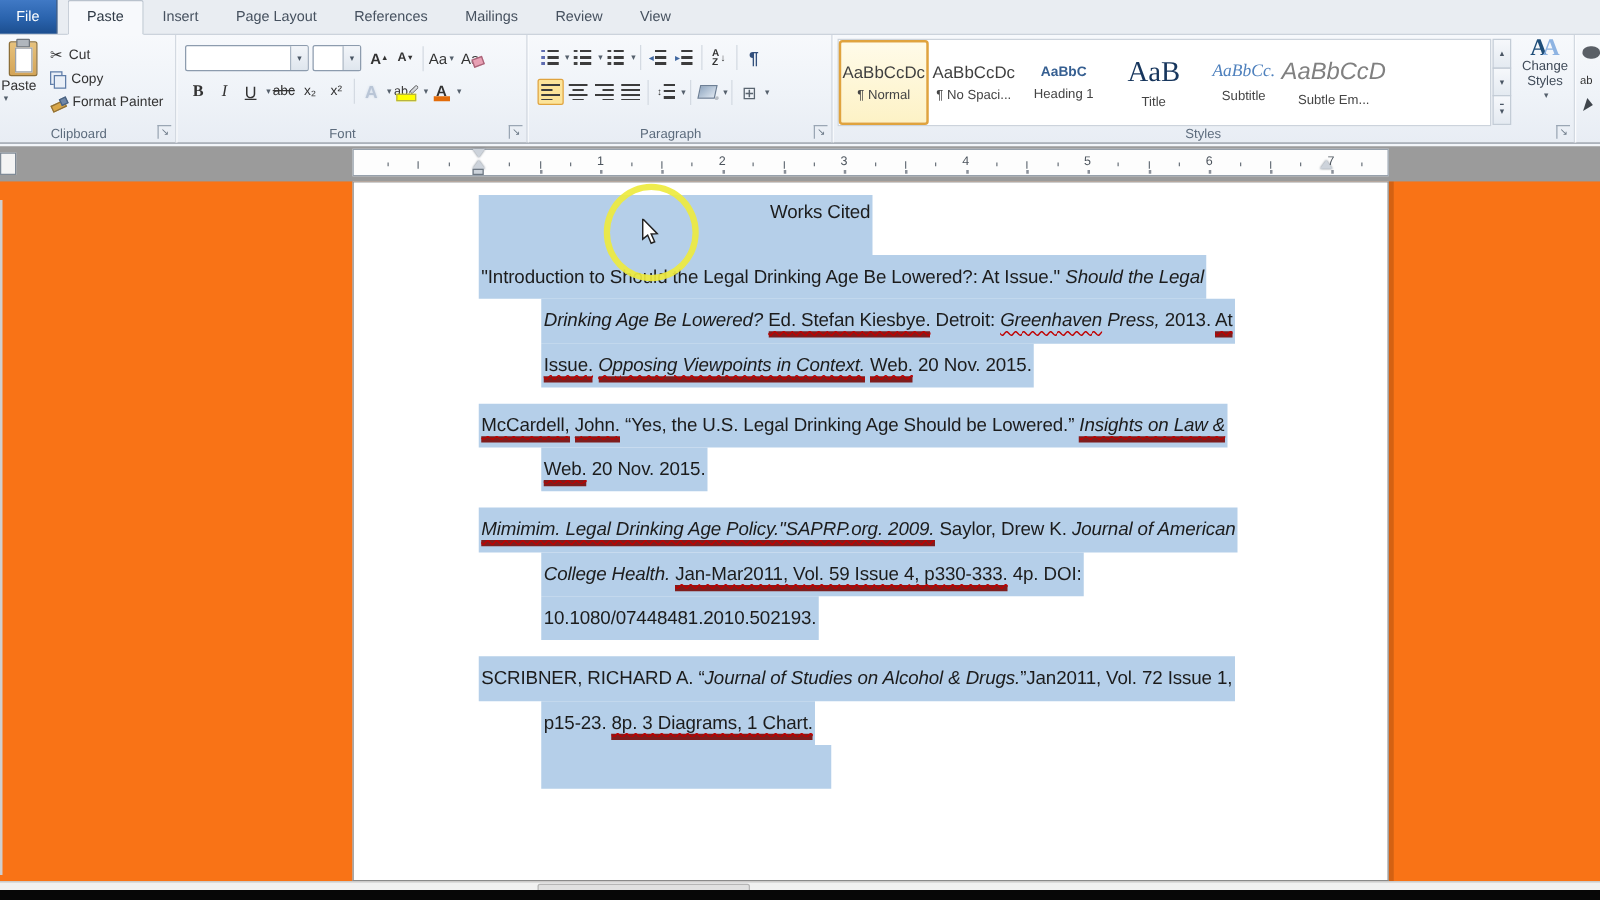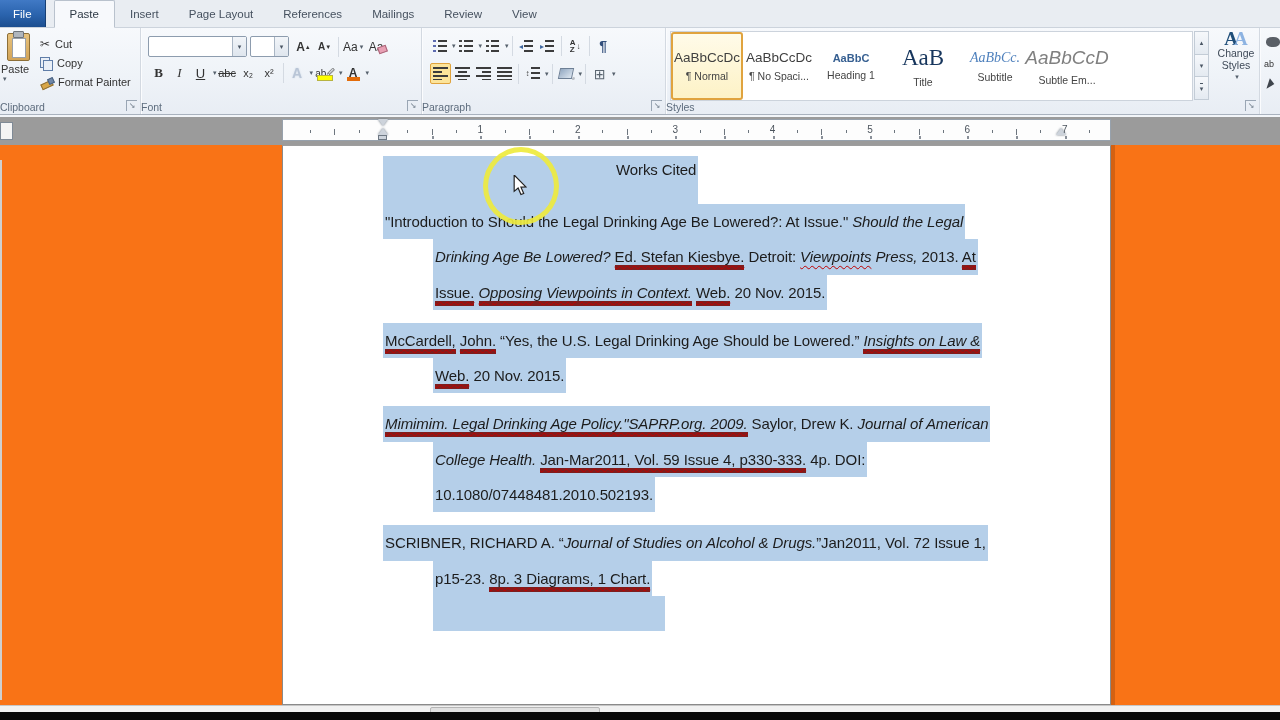--- a/index.html
+++ b/index.html
@@ -8,21 +8,21 @@
        -webkit-font-smoothing:antialiased}
   
   .tabrow{position:absolute;left:0;top:0;width:1280px;height:27px;background:#e9edf2;
           border-bottom:1px solid #ccd3dc;display:flex;align-items:stretch;z-index:5}
   .rtab{padding:0 15px;display:flex;align-items:center;font-size:11.5px;color:#46515f;cursor:default}
   .rtab.file{background:linear-gradient(#4079c5,var(--filetab) 55%,#1c4e8f);color:#fff;padding:0 13px;margin-right:8px;border-right:1px solid #173f74}
   .rtab.active{background:#f7f9fc;border:1px solid #b9c2cd;border-bottom:1px solid #f7f9fc;border-radius:2px 2px 0 0;color:#2f3a46;margin-bottom:-1px}
   .groupsrow{position:absolute;top:27px;left:0;width:1280px;height:87px;display:flex;
              background:linear-gradient(#f7f9fc,#eff3f8 55%,#e8edf4);border-bottom:1px solid #a9b2be;z-index:4}
   .g{position:relative;height:100%;border-right:1px solid #d3d9e1;box-shadow:1px 0 0 #fbfcfe}
-  .grplabel{position:absolute;bottom:1px;left:0;right:14px;font-size:10.5px;color:#5d6c7d}
+  .grplabel{position:absolute;bottom:1px;left:0;right:14px;text-align:center;font-size:10.5px;color:#5d6c7d}
   .dlg{position:absolute;bottom:3px;right:3px;width:10px;height:10px;border-top:1px solid #9aa6b4;border-left:1px solid #9aa6b4;
        font-size:8px;line-height:9px;text-align:center;color:#6e7b89}
   .icbtn{min-width:19px;height:19px;display:flex;align-items:center;justify-content:center;
          font-size:12px;color:#333;margin:0 1px;border-radius:2px;position:relative}
   .icbtn.on{background:var(--active_toggle_bg);border:1px solid var(--active_toggle_border)}
   .vsep{width:1px;height:20px;background:#d4dae2;margin:0 3px}
   .dd{font-size:7px;color:#55606c;margin-left:2px}
   
   .paste{position:absolute;left:1px;top:5px;width:35px;height:76px;font-size:11px;color:#333}
   .clipb{width:21px;height:26px;margin:1px auto 2px;background:linear-gradient(#e7c27d,#d3a457);border:1px solid #8d6f38;border-radius:2px;position:relative}
@@ -379,21 +379,21 @@
 
 <div class="workspace">
   <div class="vruler"></div>
   <div class="page">
     <div class="doc">
         <div class="para">
           <div class="dline titleline"><span class="hl"><span>Works Cited</span></span></div>
         </div>
         <div class="para">
           <div class="dline"><span class="hl"><span>"Introduction to Should the Legal Drinking Age Be Lowered?: At Issue." </span><span class="i">Should the Legal</span></span></div>
-          <div class="dline ind"><span class="hl"><span class="i">Drinking Age Be Lowered? </span><span class="u sq">Ed. Stefan Kiesbye.</span><span> Detroit:  </span><span class="i sq">Viewpoints</span><span class="i"> </span><span class="i">Press,</span><span> 2013. </span><span class="u sq">At</span></span></div>
+          <div class="dline ind"><span class="hl"><span class="i">Drinking Age Be Lowered? </span><span class="u sq">Ed. Stefan Kiesbye.</span><span> Detroit:  </span><span class="i sq">Greenhaven</span><span class="i"> </span><span class="i">Press,</span><span> 2013. </span><span class="u sq">At</span></span></div>
           <div class="dline ind"><span class="hl"><span class="u sq">Issue.</span><span> </span><span class="i u sq">Opposing Viewpoints in Context.</span><span> </span><span class="u sq">Web.</span><span> 20 Nov. 2015.</span></span></div>
         </div>
         <div class="para">
           <div class="dline"><span class="hl"><span class="u sq">McCardell,</span><span> </span><span class="u sq">John.</span><span> “Yes, the U.S. Legal Drinking Age Should be Lowered.”  </span><span class="i u sq">Insights on Law &amp;</span></span></div>
           <div class="dline ind"><span class="hl"><span class="u sq">Web.</span><span> 20 Nov. 2015.</span></span></div>
         </div>
         <div class="para">
           <div class="dline"><span class="hl"><span class="i u sq">Mimimim. Legal Drinking Age Policy."SAPRP.org. 2009.</span><span> Saylor, Drew K. </span><span class="i">Journal of American</span></span></div>
           <div class="dline ind"><span class="hl"><span class="i">College Health.</span><span> </span><span class="u sq">Jan-Mar2011, Vol. 59 Issue 4, p330-333.</span><span> 4p. DOI:</span></span></div>
           <div class="dline ind"><span class="hl"><span>10.1080/07448481.2010.502193.</span></span></div>

